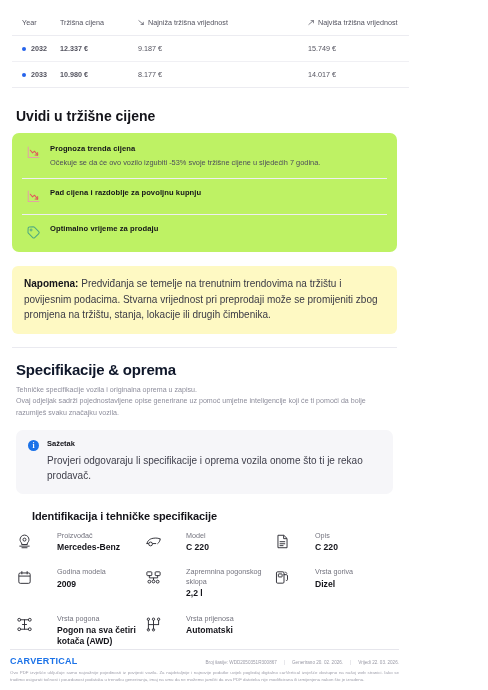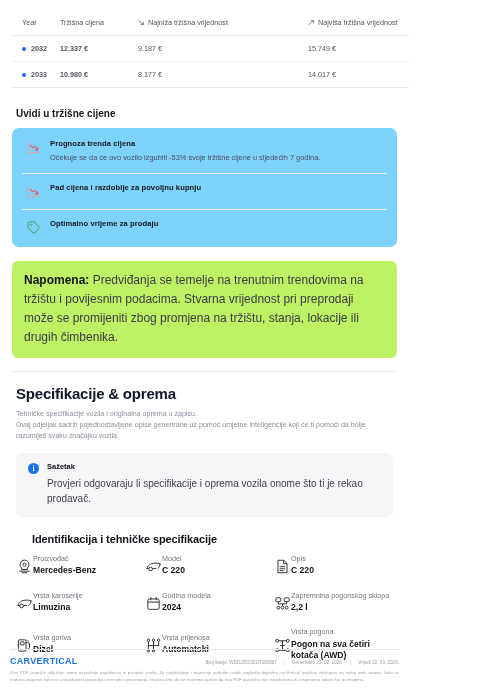--- a/index.html
+++ b/index.html
@@ -69,27 +69,27 @@
     display: inline-block;
     width: 7px; height: 7px;
     margin-right: 3px;
     vertical-align: -1px;
   }
   .hdr-ico svg { display: block; }
 
   
   .insights-wrap { padding: 14px 12px 0 12px; }
   .section-label {
-    font-size: 10px;
+    font-size: 14px;
     font-weight: 700;
     color: #14141a;
     padding: 6px 4px 9px 4px;
   }
   .insight-card {
-    background: #7dd3fc;
+    background: #bef264;
     border-radius: 7px;
     padding: 2px 10px;
   }
   .insight-row {
     display: flex;
     gap: 9px;
     padding: 9px 4px 10px 4px;
     border-bottom: 1px solid #eeeef3;
     align-items: flex-start;
   }
@@ -110,24 +110,24 @@
   }
   .insight-text {
     font-size: 7.4px;
     line-height: 1.52;
     color: #4d4d59;
   }
 
   
   .note {
     margin: 14px 12px 0 12px;
-    background: #bef264;
+    background: #fef9c3;
     border-radius: 6px;
     padding: 10px 12px 11px 12px;
-    font-size: 12px;
+    font-size: 10px;
     line-height: 1.58;
     color: #3a3a45;
   }
   .note b { font-weight: 700; color: #14141a; }
 
   .hr-light {
     margin: 13px 12px 0 12px;
     height: 1px;
     background: #eaeaf0;
   }
@@ -194,22 +194,22 @@
   }
   .spec-grid {
     padding: 0 14px 0 14px;
     display: grid;
     grid-template-columns: 1fr 1fr 1fr;
     row-gap: 14px;
     column-gap: 6px;
   }
   .spec-item {
     display: flex;
-    gap: 0;
-    align-items: center;
+    gap: 24px;
+    align-items: flex-start;
     padding-left: 2px;
   }
   .spec-ico {
     width: 17px; height: 17px;
     flex: 0 0 17px;
     margin-top: 2px;
   }
   .spec-ico svg { display: block; width: 17px; height: 17px; }
   .spec-txt { min-width: 0; }
   .spec-label {
@@ -424,46 +424,32 @@
           <path d="M10.2 2.5 L10.2 6.0 L13.7 6.0" fill="none" stroke="#2c2c33" stroke-width="1" stroke-linejoin="round"></path>
           <path d="M6.4 9.2 L11.4 9.2 M6.4 11.4 L11.4 11.4 M6.4 13.4 L9.6 13.4" fill="none" stroke="#2c2c33" stroke-width="1" stroke-linecap="round"></path>
         </svg>
       </span>
       <div class="spec-txt">
         <div class="spec-label">Opis</div>
         <div class="spec-value">C 220</div>
       </div>
     </div>
 
-    <div class="spec-item">
-      <span class="spec-ico">
-        <svg viewBox="0 0 18 18">
-          <path d="M2.0 11.2 L3.4 11.2 M8.5 11.2 L11.4 11.2" fill="none" stroke="#2c2c33" stroke-width="1" stroke-linecap="round"></path>
-          <path d="M2.2 11.2 C2.2 8.8 4.6 6.2 8.6 5.6 C11.6 5.1 14.4 5.4 16.0 6.3" fill="none" stroke="#2c2c33" stroke-width="1" stroke-linecap="round"></path>
-          <path d="M16.0 6.3 C16.4 7.6 15.2 9.8 13.5 11.2" fill="none" stroke="#2c2c33" stroke-width="1" stroke-linecap="round"></path>
-          <circle cx="5.9" cy="11.6" r="2.0" fill="none" stroke="#2c2c33" stroke-width="1"></circle>
-        </svg>
-      </span>
-      <div class="spec-txt">
-        <div class="spec-label">Vrsta karoserije</div>
-        <div class="spec-value">Limuzina</div>
-      </div>
-    </div>
 
     <div class="spec-item">
       <span class="spec-ico">
         <svg viewBox="0 0 18 18">
           <rect x="3.0" y="4.2" width="12.0" height="11.0" rx="1.6" fill="none" stroke="#2c2c33" stroke-width="1"></rect>
           <path d="M3.1 7.5 L14.9 7.5" fill="none" stroke="#2c2c33" stroke-width="1"></path>
           <path d="M6.2 2.7 L6.2 5.2 M11.8 2.7 L11.8 5.2" fill="none" stroke="#2c2c33" stroke-width="1" stroke-linecap="round"></path>
         </svg>
       </span>
       <div class="spec-txt">
         <div class="spec-label">Godina modela</div>
-        <div class="spec-value">2024</div>
+        <div class="spec-value">2009</div>
       </div>
     </div>
 
     <div class="spec-item">
       <span class="spec-ico">
         <svg viewBox="0 0 18 18">
           <rect x="2.0" y="3.0" width="5.2" height="4.0" rx="0.7" fill="none" stroke="#2c2c33" stroke-width="1"></rect>
           <rect x="10.8" y="3.0" width="5.2" height="4.0" rx="0.7" fill="none" stroke="#2c2c33" stroke-width="1"></rect>
           <path d="M4.6 7.0 L4.6 9.4 L13.4 9.4 L13.4 7.0" fill="none" stroke="#2c2c33" stroke-width="1"></path>
           <path d="M9.0 9.4 L9.0 11.6" fill="none" stroke="#2c2c33" stroke-width="1"></path>
@@ -489,47 +475,47 @@
       </span>
       <div class="spec-txt">
         <div class="spec-label">Vrsta goriva</div>
         <div class="spec-value">Dizel</div>
       </div>
     </div>
 
     <div class="spec-item">
       <span class="spec-ico">
         <svg viewBox="0 0 18 18">
+          <circle cx="3.4" cy="4.0" r="1.5" fill="none" stroke="#2c2c33" stroke-width="1"></circle>
+          <circle cx="14.6" cy="4.0" r="1.5" fill="none" stroke="#2c2c33" stroke-width="1"></circle>
+          <circle cx="3.4" cy="14.0" r="1.5" fill="none" stroke="#2c2c33" stroke-width="1"></circle>
+          <circle cx="14.6" cy="14.0" r="1.5" fill="none" stroke="#2c2c33" stroke-width="1"></circle>
+          <path d="M4.9 4.0 L13.1 4.0 M4.9 14.0 L13.1 14.0 M9.0 4.0 L9.0 14.0 M6.9 9.0 L11.1 9.0" fill="none" stroke="#2c2c33" stroke-width="1" stroke-linecap="round"></path>
+        </svg>
+      </span>
+      <div class="spec-txt">
+        <div class="spec-label">Vrsta pogona</div>
+        <div class="spec-value">Pogon na sva četiri kotača (AWD)</div>
+      </div>
+    </div>
+
+    <div class="spec-item">
+      <span class="spec-ico">
+        <svg viewBox="0 0 18 18">
           <circle cx="3.6" cy="3.4" r="1.25" fill="none" stroke="#2c2c33" stroke-width="1"></circle>
           <circle cx="9.0" cy="3.4" r="1.25" fill="none" stroke="#2c2c33" stroke-width="1"></circle>
           <circle cx="14.4" cy="3.4" r="1.25" fill="none" stroke="#2c2c33" stroke-width="1"></circle>
           <circle cx="3.6" cy="14.6" r="1.25" fill="none" stroke="#2c2c33" stroke-width="1"></circle>
           <circle cx="9.0" cy="14.6" r="1.25" fill="none" stroke="#2c2c33" stroke-width="1"></circle>
           <path d="M3.6 4.7 L3.6 14.0 M9.0 4.7 L9.0 14.0 M14.4 4.7 L14.4 9.1 M3.6 9.1 L14.4 9.1" fill="none" stroke="#2c2c33" stroke-width="1" stroke-linecap="round"></path>
         </svg>
       </span>
       <div class="spec-txt">
         <div class="spec-label">Vrsta prijenosa</div>
         <div class="spec-value">Automatski</div>
-      </div>
-    </div>
-
-    <div class="spec-item">
-      <span class="spec-ico">
-        <svg viewBox="0 0 18 18">
-          <circle cx="3.4" cy="4.0" r="1.5" fill="none" stroke="#2c2c33" stroke-width="1"></circle>
-          <circle cx="14.6" cy="4.0" r="1.5" fill="none" stroke="#2c2c33" stroke-width="1"></circle>
-          <circle cx="3.4" cy="14.0" r="1.5" fill="none" stroke="#2c2c33" stroke-width="1"></circle>
-          <circle cx="14.6" cy="14.0" r="1.5" fill="none" stroke="#2c2c33" stroke-width="1"></circle>
-          <path d="M4.9 4.0 L13.1 4.0 M4.9 14.0 L13.1 14.0 M9.0 4.0 L9.0 14.0 M6.9 9.0 L11.1 9.0" fill="none" stroke="#2c2c33" stroke-width="1" stroke-linecap="round"></path>
-        </svg>
-      </span>
-      <div class="spec-txt">
-        <div class="spec-label">Vrsta pogona</div>
-        <div class="spec-value">Pogon na sva četiri kotača (AWD)</div>
       </div>
     </div>
 
   </div>
 
   <div class="footer">
     <div class="footer-rule"></div>
     <div class="footer-top">
       <div class="logo"><span>CAR</span><span class="v-mark">V</span><span>ERTICAL</span></div>
       <div class="footer-meta">

